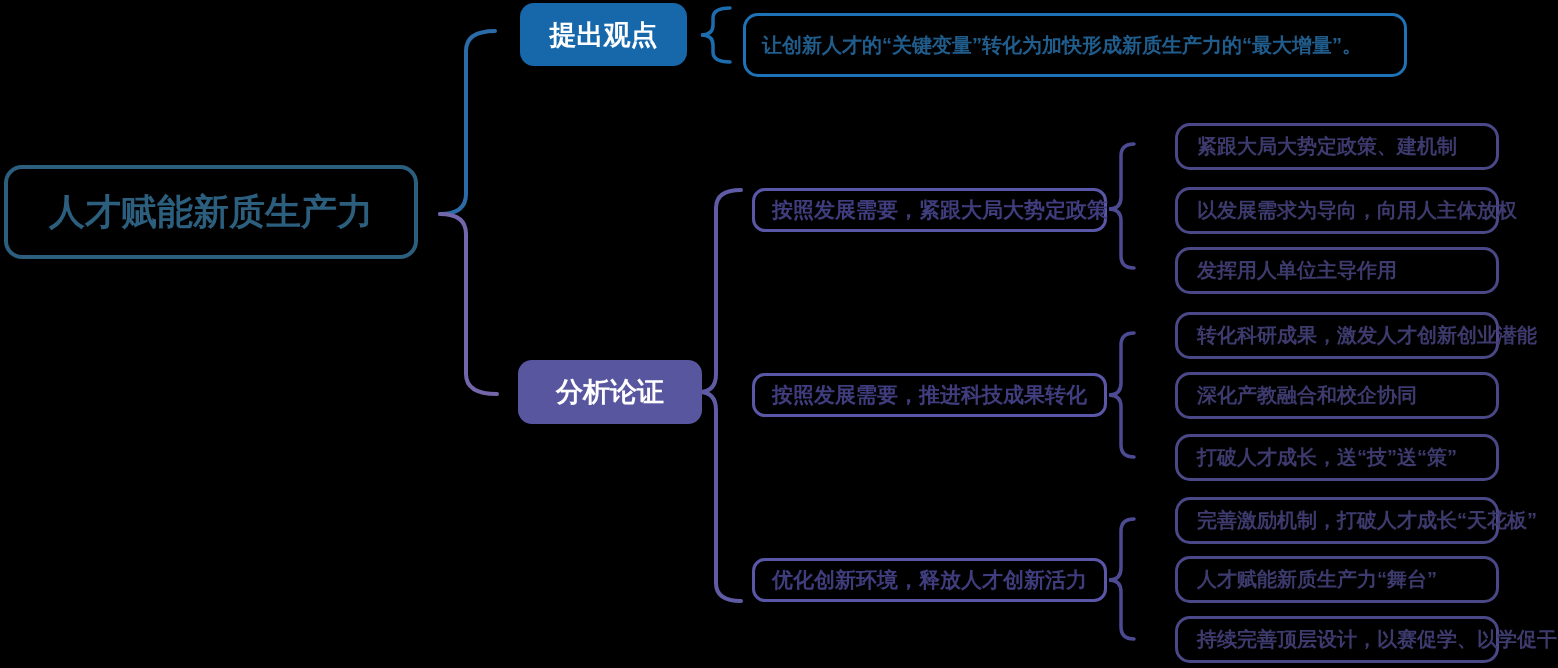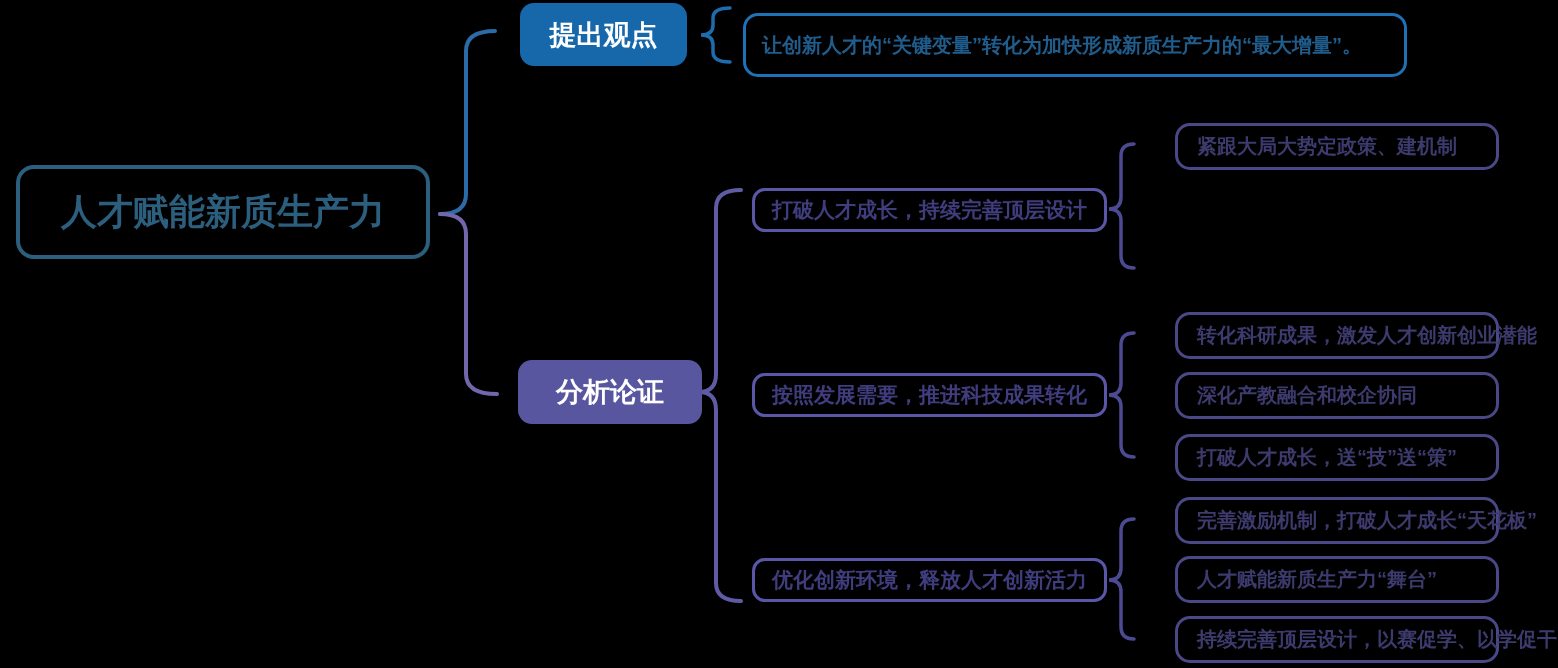--- a/index.html
+++ b/index.html
@@ -12,21 +12,21 @@
   }
   .connectors{position:absolute;left:0;top:0;width:1558px;height:668px;pointer-events:none;}
   .node{
     position:absolute;
     box-sizing:border-box;
     display:flex;align-items:center;
     font-weight:bold;
     white-space:nowrap;
   }
   .root{
-    left:16px;top:165px;width:414px;height:94px;
+    left:4px;top:165px;width:414px;height:94px;
     border:4px solid var(--root-stroke);
     border-radius:18px;
     color:var(--root-stroke);
     font-size:36px;
     justify-content:center;
   }
   .topic{
     border-radius:14px;
     color:#fff;
     font-size:27px;
@@ -85,31 +85,37 @@
 
   <div class="node viewpoint">
     <span>让创新人才的“关键变量”转化为加快形成新质生产力的“最大增量”。</span>
   </div>
 
   <div class="node topic t2">
     <span>分析论证</span>
   </div>
 
   <div class="node mid" style="top:188px">
-    <span>打破人才成长，持续完善顶层设计</span>
+    <span>按照发展需要，紧跟大局大势定政策</span>
   </div>
   <div class="node mid" style="top:373px">
     <span>按照发展需要，推进科技成果转化</span>
   </div>
   <div class="node mid" style="top:558px">
     <span>优化创新环境，释放人才创新活力</span>
   </div>
 
   <div class="node leaf" style="top:123px">
     <span>紧跟大局大势定政策、建机制</span>
+  </div>
+  <div class="node leaf" style="top:187px">
+    <span>以发展需求为导向，向用人主体放权</span>
+  </div>
+  <div class="node leaf" style="top:247px">
+    <span>发挥用人单位主导作用</span>
   </div>
 
   <div class="node leaf" style="top:312px">
     <span>转化科研成果，激发人才创新创业潜能</span>
   </div>
   <div class="node leaf" style="top:372px">
     <span>深化产教融合和校企协同</span>
   </div>
   <div class="node leaf" style="top:434px">
     <span>打破人才成长，送“技”送“策”</span>

